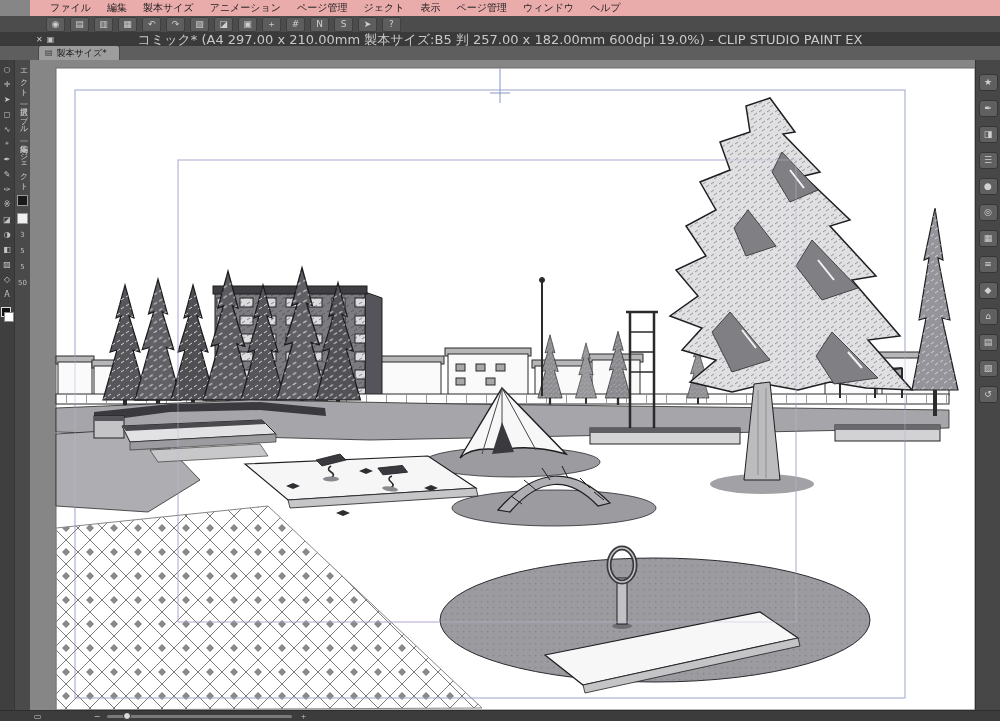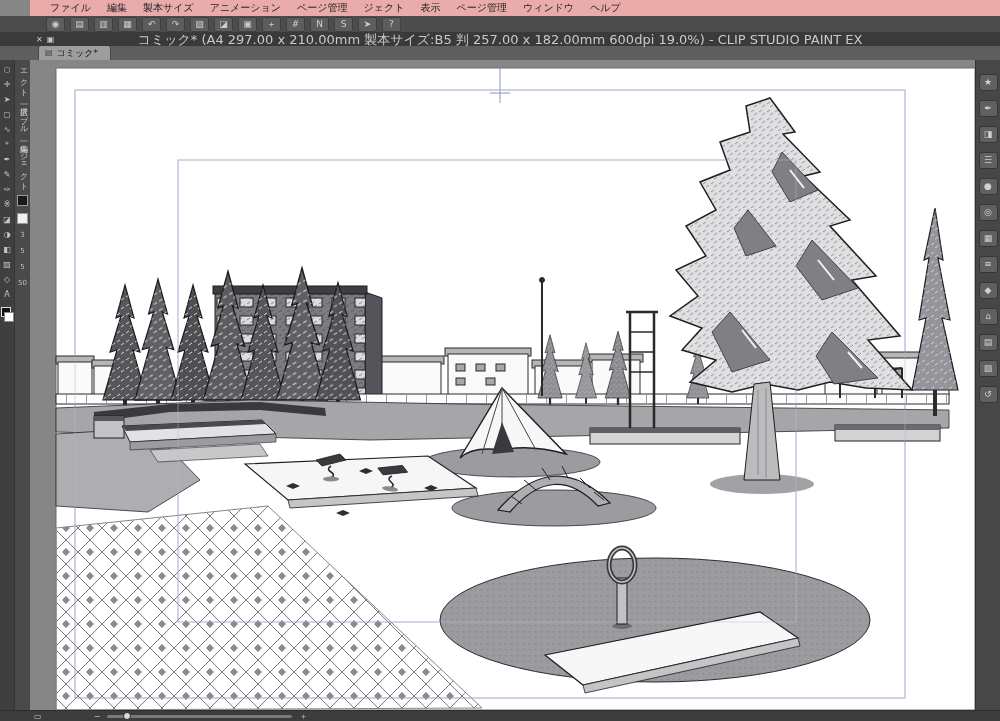--- a/index.html
+++ b/index.html
@@ -111,21 +111,21 @@
     <div class="win-controls">
         <span>✕</span>
         <span>▣</span>
       </div>
     <div class="doc-title">コミック* (A4 297.00 x 210.00mm 製本サイズ:B5 判 257.00 x 182.00mm 600dpi 19.0%) - CLIP STUDIO PAINT EX</div>
   </div>
 
   <div class="tabbar">
     <div class="tab">
       <span class="tab-icon">▤</span>
-      <span>コミック*</span>
+      <span>製本サイズ*</span>
     </div>
   </div>
 
   <div class="main">
 
     <div class="left-toolstrip">
       <span style="display:contents"><span class="tool">○</span><span class="tool">✛</span><span class="tool">➤</span><span class="tool">◻</span><span class="tool">∿</span><span class="tool">＊</span><span class="tool">✒</span><span class="tool">✎</span><span class="tool">✑</span><span class="tool">※</span><span class="tool">◪</span><span class="tool">◑</span><span class="tool">◧</span><span class="tool">▨</span><span class="tool">◇</span><span class="tool">A</span></span>
       <div class="swatches">
         <div class="swatch-main"></div>
         <div class="swatch-sub"></div>

